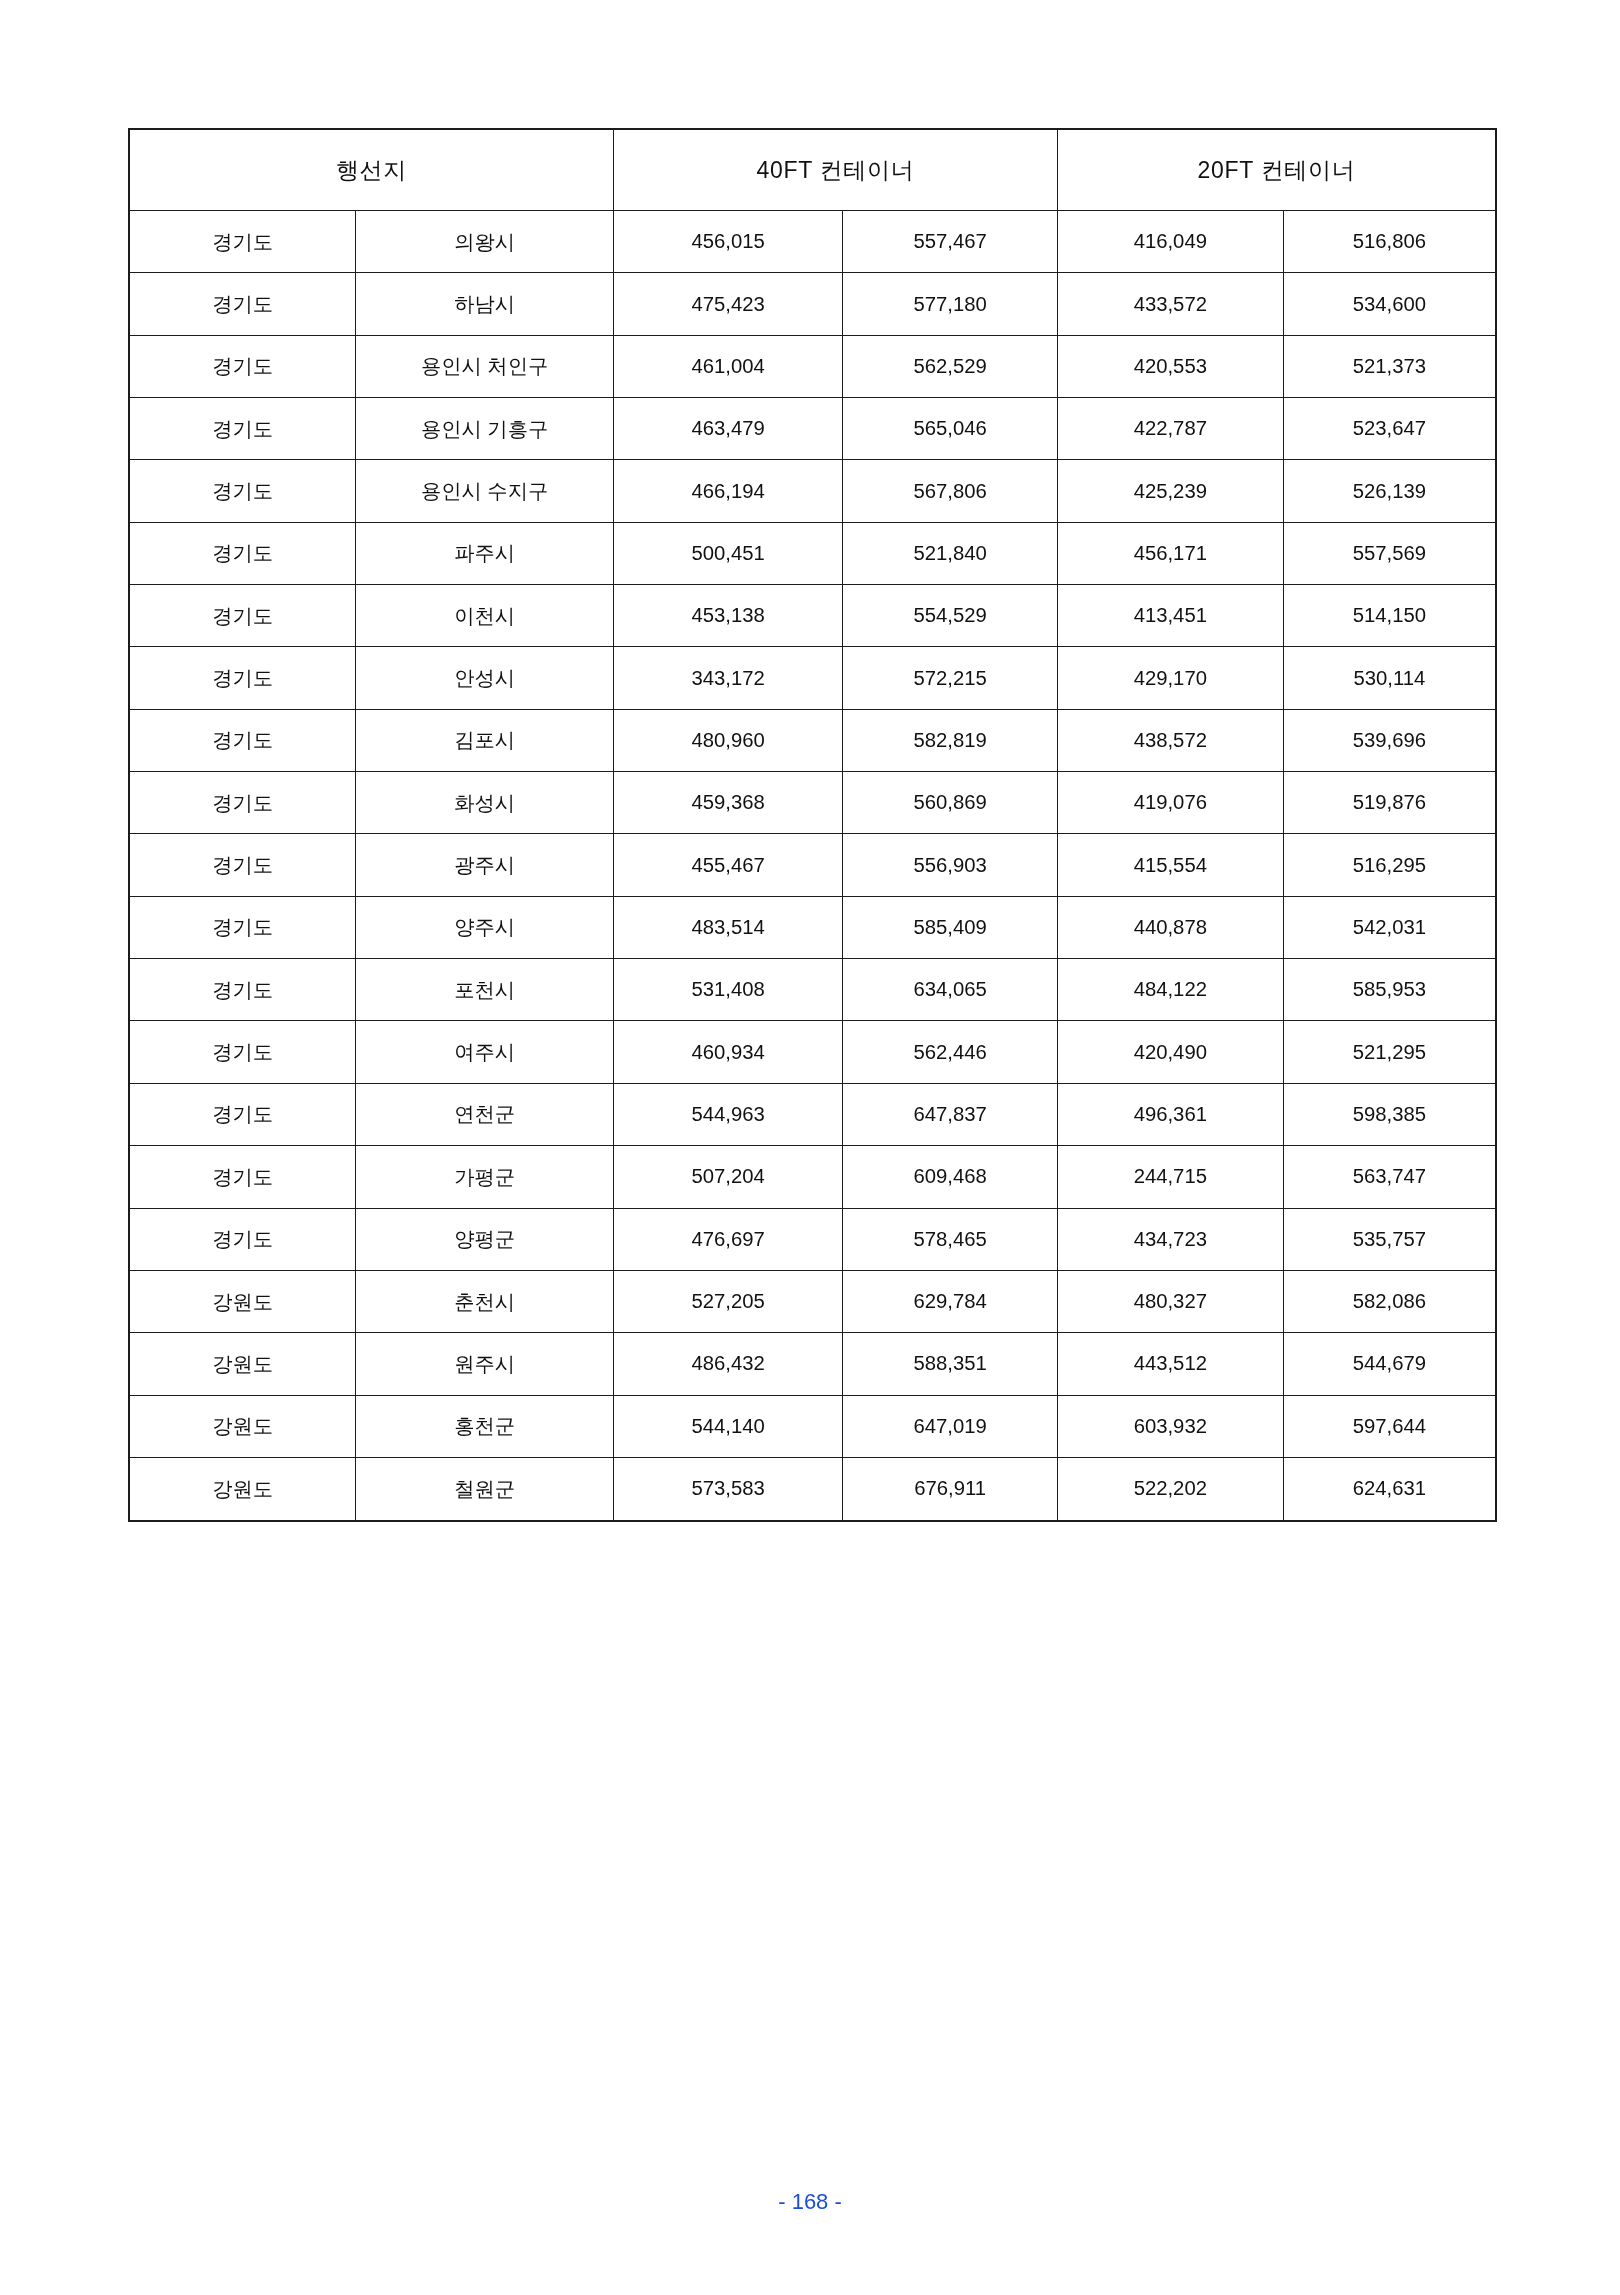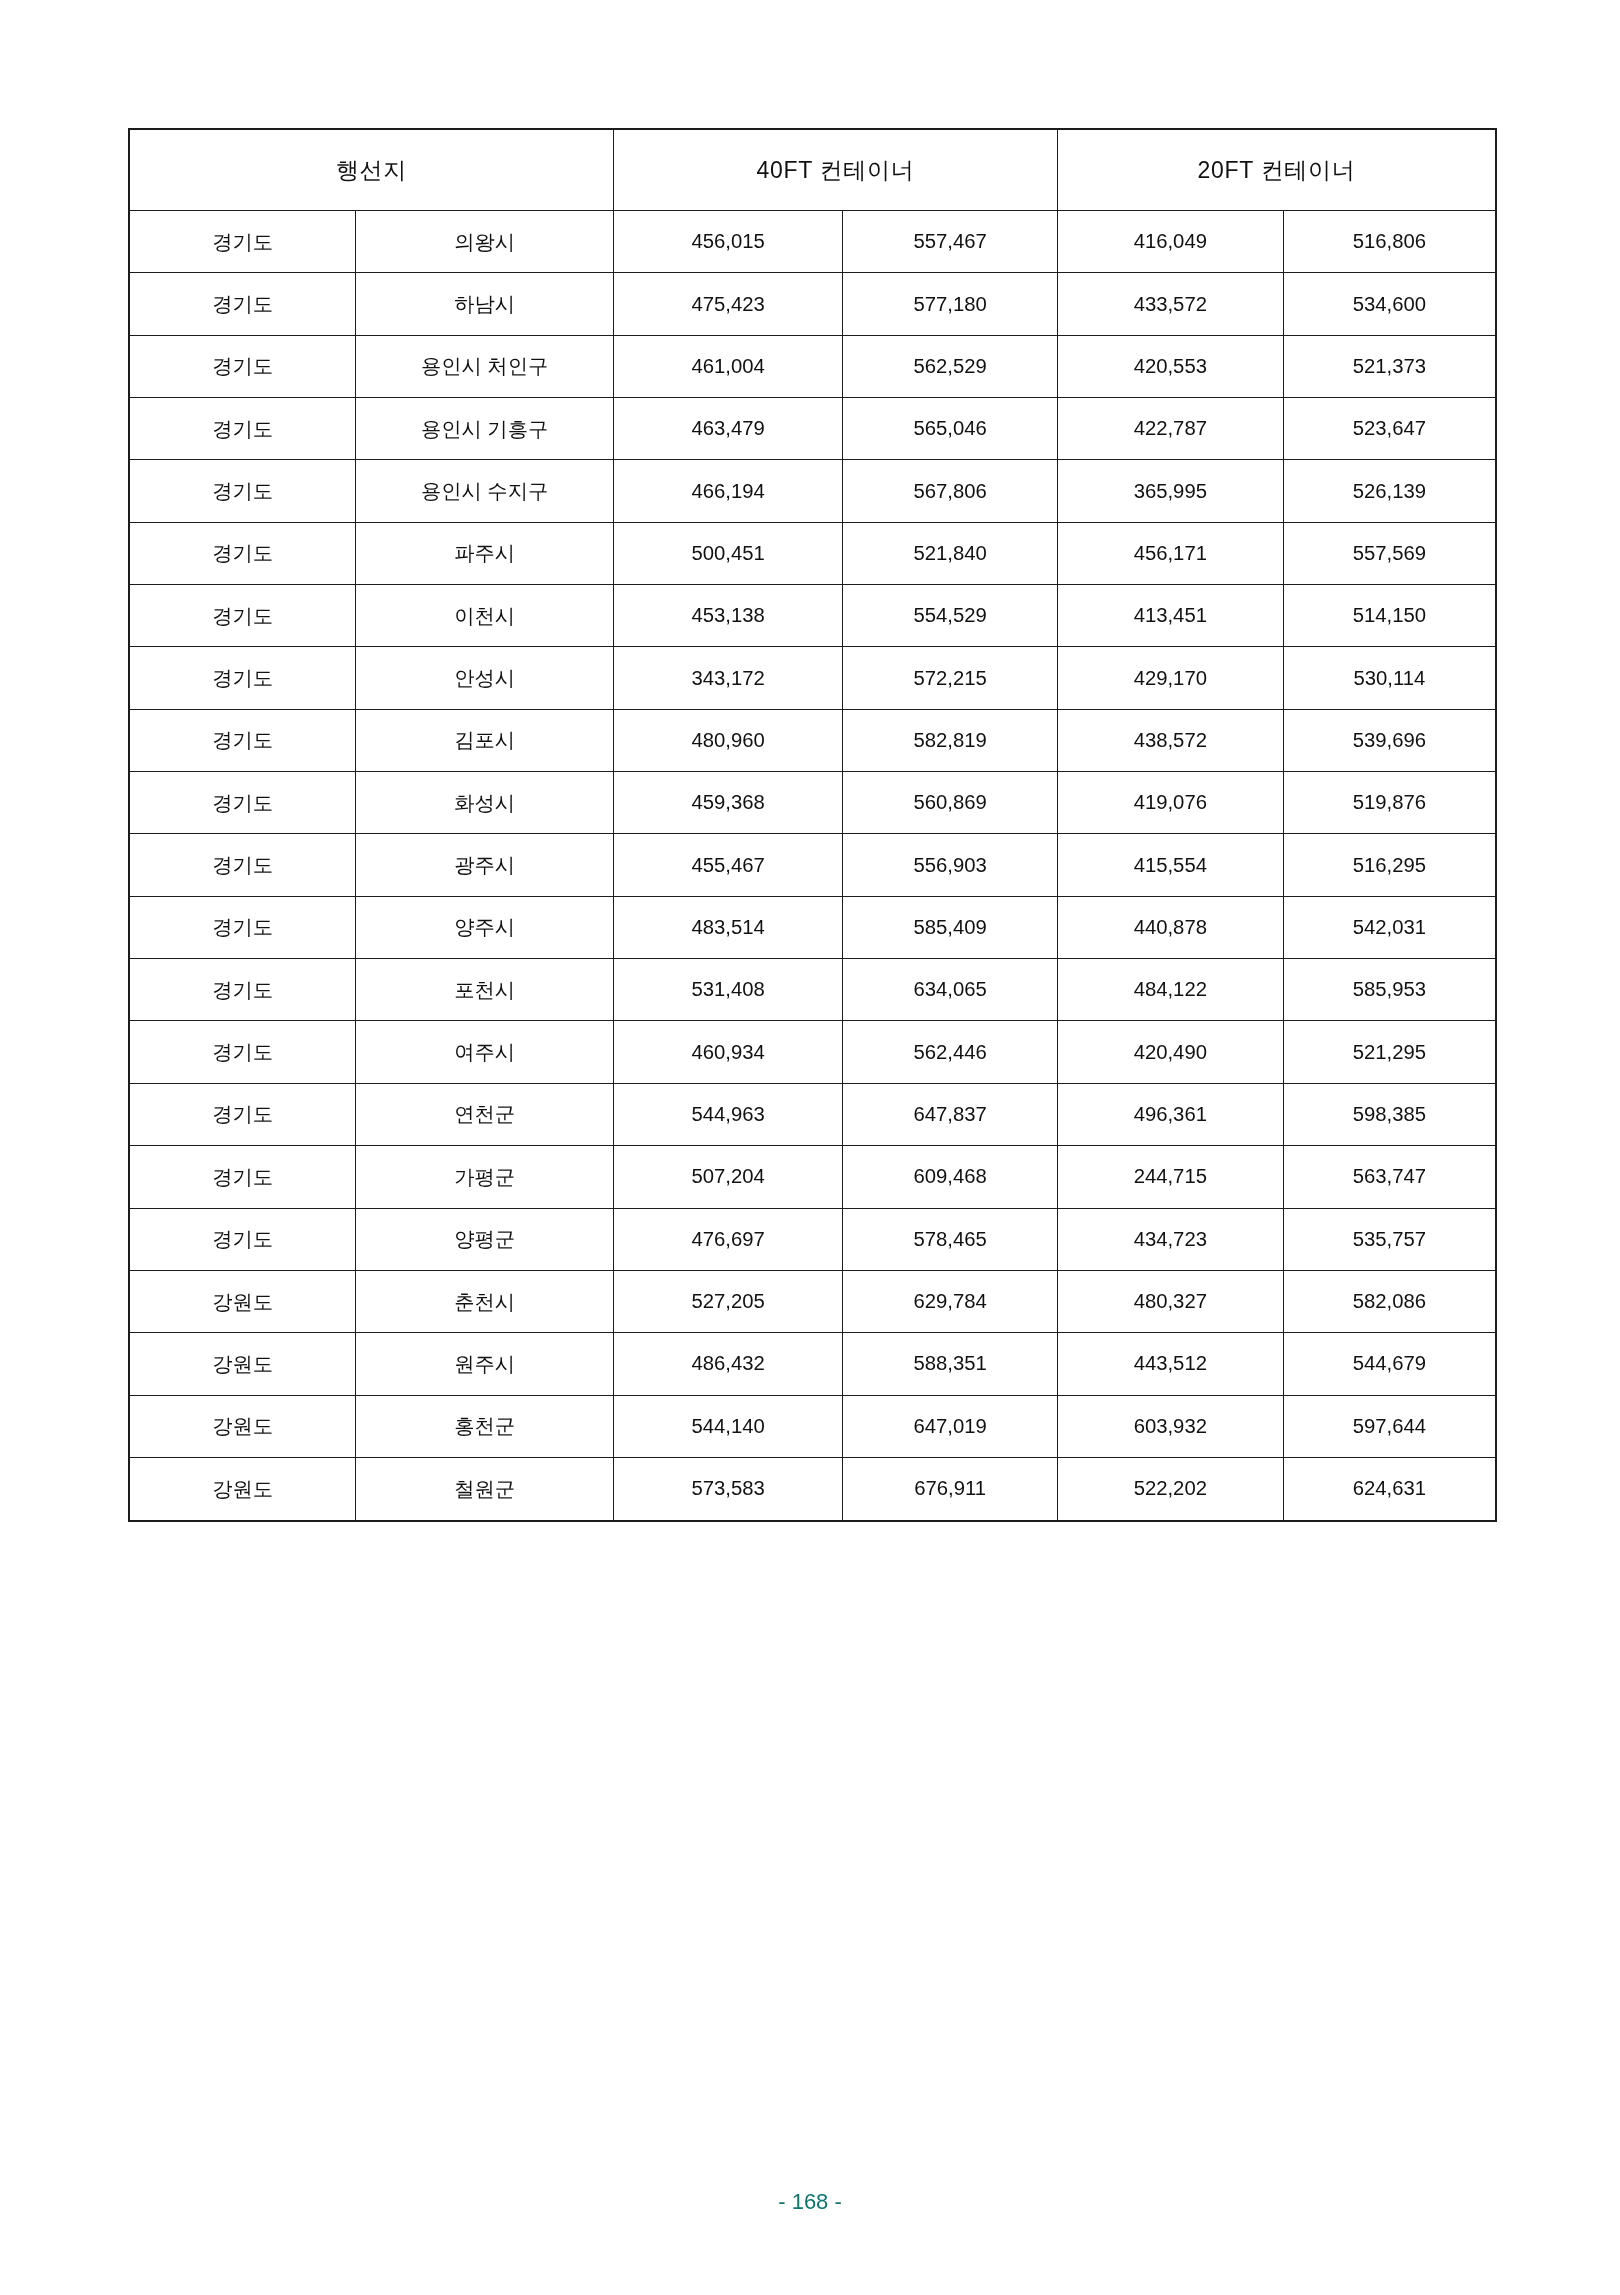--- a/index.html
+++ b/index.html
@@ -51,21 +51,21 @@
   tbody td {
     font-size: 20.3px;
   }
   .page-number {
     position: absolute;
     left: 0;
     top: 2189px;
     width: 1620px;
     text-align: center;
     font-size: 22px;
-    color: #0f766e;
+    color: #1d4ed8;
   }
 </style>
 </head>
 <body>
 
 <div class="page">
 
   <table class="freight">
     <colgroup>
       <col style="width:16.58%">
@@ -113,21 +113,21 @@
           <td>463,479</td>
           <td>565,046</td>
           <td>422,787</td>
           <td>523,647</td>
         </tr>
         <tr>
           <td>경기도</td>
           <td>용인시 수지구</td>
           <td>466,194</td>
           <td>567,806</td>
-          <td>365,995</td>
+          <td>425,239</td>
           <td>526,139</td>
         </tr>
         <tr>
           <td>경기도</td>
           <td>파주시</td>
           <td>500,451</td>
           <td>521,840</td>
           <td>456,171</td>
           <td>557,569</td>
         </tr>

